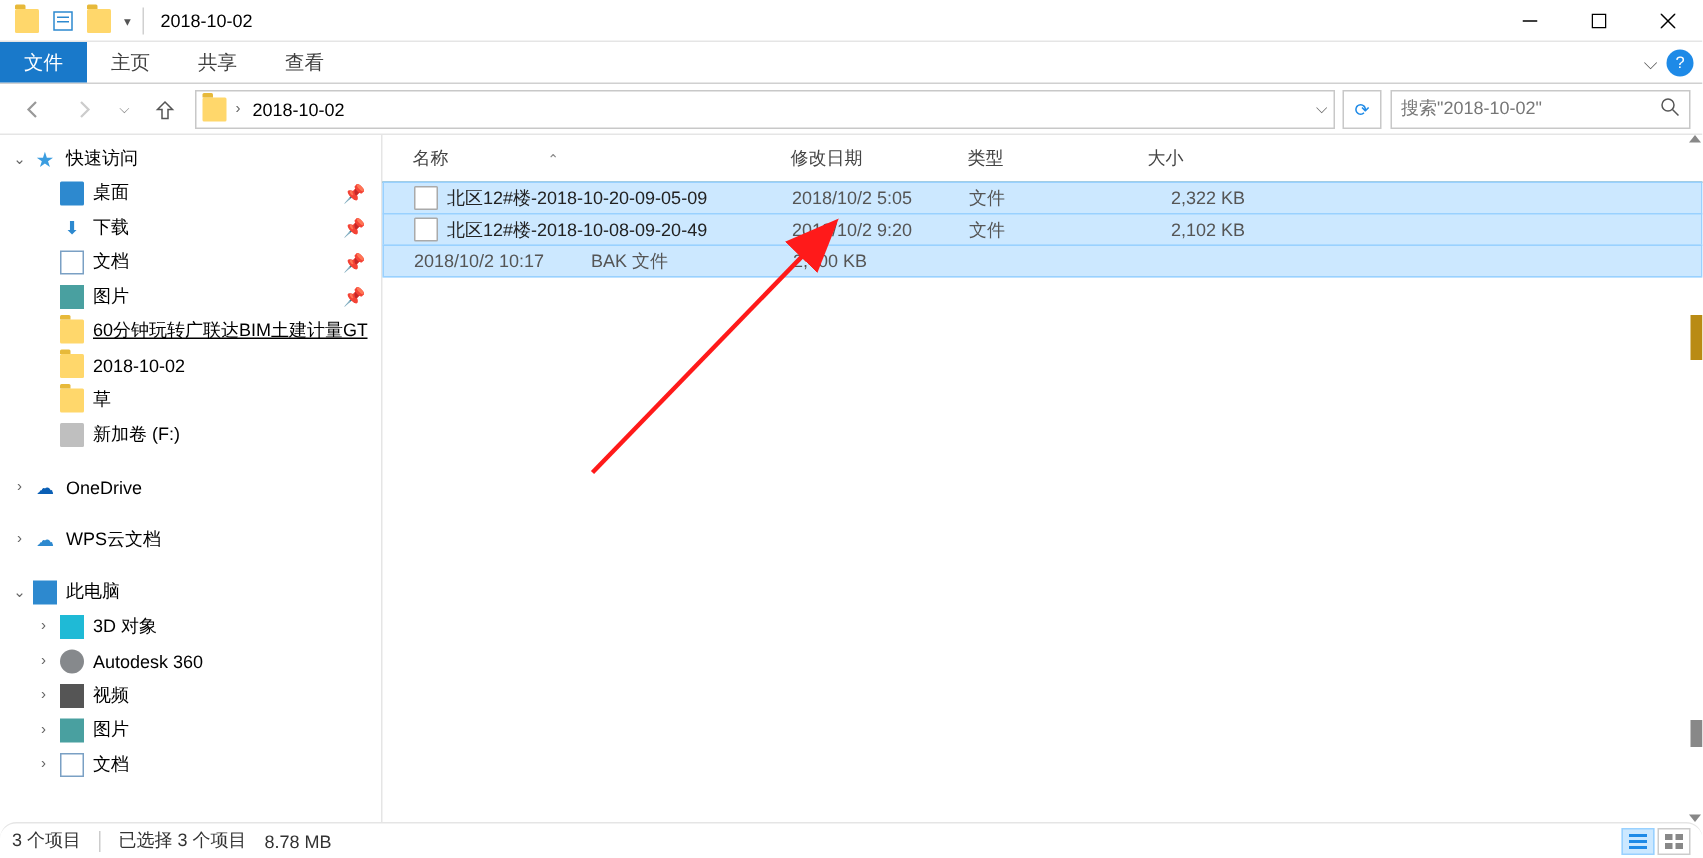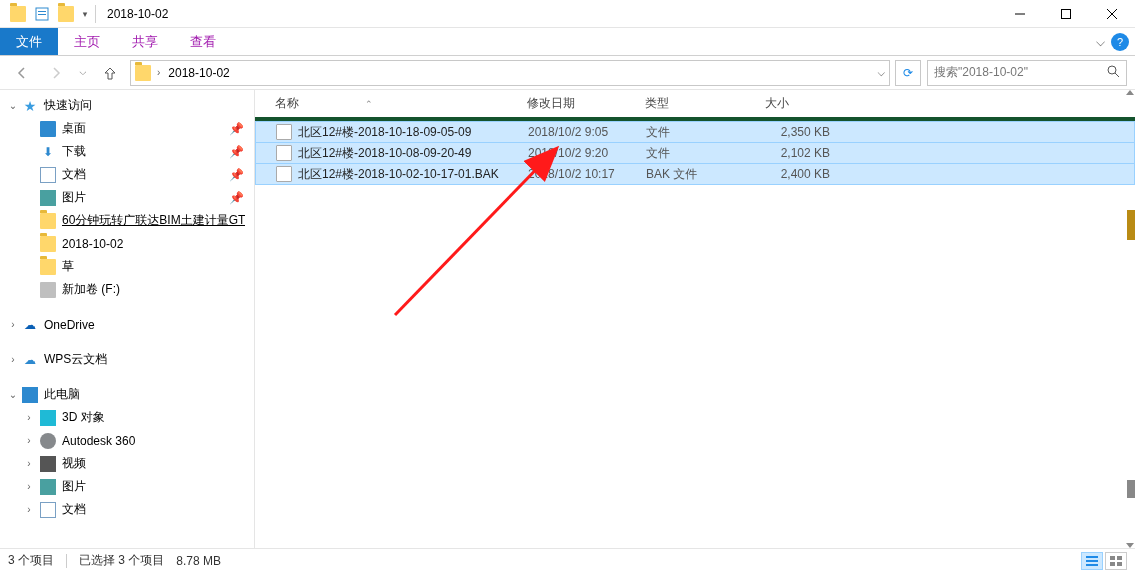--- a/index.html
+++ b/index.html
@@ -9,21 +9,21 @@
 .titlebar { height: 28px; display: flex; align-items: center; background: #fff; border-bottom: 1px solid #e5e5e5; }
 .titlebar .qat { display: flex; align-items: center; gap: 0; padding-left: 6px; }
 .titlebar .qat-item { width: 24px; height: 22px; display: flex; align-items: center; justify-content: center; }
 .titlebar .qat-sep { width: 1px; height: 18px; background: #d0d0d0; margin: 0 3px; }
 .titlebar .title { padding-left: 8px; color: #000; }
 .titlebar .win-controls { margin-left: auto; display: flex; }
 .titlebar .win-btn { width: 46px; height: 28px; display: flex; align-items: center; justify-content: center; color: #333; }
 
 
 .ribbon { height: 28px; background: #fff; display: flex; align-items: stretch; border-bottom: 1px solid #d0d0d0; position: relative; }
-.ribbon .tab { padding: 0 16px; display: flex; align-items: center; color: #a21caf; font-size: 13px; }
+.ribbon .tab { padding: 0 16px; display: flex; align-items: center; color: #404040; font-size: 13px; }
 .ribbon .tab.file { background: #1979ca; color: #fff; }
 .ribbon .wedge { position: absolute; right: 6px; top: 0; height: 28px; display: flex; align-items: center; gap: 6px; }
 .ribbon .wedge .chev { color: #555; }
 .ribbon .wedge .help { width: 18px; height: 18px; border-radius: 50%; background: #1e8ae7; color: #fff; display: flex; align-items: center; justify-content: center; font-size: 11px; }
 
 
 .navbar { height: 34px; display: flex; align-items: center; gap: 6px; padding: 4px 8px; border-bottom: 1px solid #e5e5e5; }
 .navbar .navbtn { width: 28px; height: 26px; display: flex; align-items: center; justify-content: center; color: #888; }
 .navbar .navbtn.enabled { color: #333; }
 .navbar .addr { flex: 1; height: 26px; border: 1px solid #c8c8c8; display: flex; align-items: center; padding: 0 4px; gap: 6px; }
@@ -55,41 +55,41 @@
 .icon.onedrive { color: #0a5fb5; }
 .icon.wps { color: #2d89cf; }
 .icon.pc { background: #2d89cf; }
 .icon.threed { background: #1fbad6; }
 .icon.autodesk { background: #86898c; border-radius: 50%; }
 .icon.video { background: #555; }
 .icon.file { background: #fff; border: 1px solid #aaa; border-radius: 1px; }
 
 
 .main { flex: 1; position: relative; }
-.columns { height: 32px; display: flex; align-items: center; border-bottom: 5px solid #14532d; color: #444; padding-left: 12px;}
+.columns { height: 32px; display: flex; align-items: center; border-bottom: 1px solid #14532d; color: #444; padding-left: 12px;}
 .col { padding: 0 8px; }
 .col.name { width: 252px; display: flex; align-items: center; gap: 6px;}
 .col.name .sort { color: #888; font-size: 9px; }
 .col.date { width: 118px; }
 .col.type { width: 120px; }
 .col.size { width: 80px; text-align: left; }
 
 .filelist { }
 .row { height: 22px; display: flex; align-items: center; padding-left: 12px; background: #cce8ff; border: 1px solid #99d1ff; margin-top:-1px; }
 .row .c { padding: 0 8px; color: #222; }
 .row .c.name { width: 252px; display: flex; align-items: center; gap: 6px; }
 .row .c.date { width: 118px; color: #555; }
 .row .c.type { width: 120px; color: #555; }
 .row .c.size { width: 80px; text-align: right; color: #555; }
 
 
 .arrow-svg { position: absolute; left: 0; top: 0; pointer-events: none; }
 
 
-.status { height: 24px; border-top: 1px solid #e5e5e5; display: flex; align-items: center; padding: 0 8px; color: #333; gap: 12px; }
+.status { height: 24px; border-top: 1px solid #e5e5e5; display: flex; align-items: center; padding: 0 8px; color: #333; gap: 12px; border-radius: 11px; }
 .status .sep { width: 1px; height: 14px; background: #ccc; }
 .status .views { margin-left: auto; display: flex; gap: 2px; }
 .status .vbtn { width: 22px; height: 18px; border: 1px solid #ccc; display: flex; align-items: center; justify-content: center; color: #1e8ae7; }
 .status .vbtn.active { background: #cce8ff; border-color:#99d1ff; }
 
 
 .scrollhint { position: absolute; right: 2px; top: 90px; bottom: 24px; width: 6px; }
 .scrollhint .up, .scrollhint .dn { width: 0; height: 0; border-left: 4px solid transparent; border-right: 4px solid transparent; position: absolute; left: -1px; }
 .scrollhint .up { border-bottom: 5px solid #888; top: 0; }
 .scrollhint .dn { border-top: 5px solid #888; bottom: 0; }
@@ -283,40 +283,36 @@
           <span class="sort" style="margin-left:60px;">⌃</span>
         </div>
       <div class="col date">修改日期</div>
       <div class="col type">类型</div>
       <div class="col size">大小</div>
     </div>
     <div class="filelist">
       <div class="row">
         <div class="c name">
             <span class="icon file"></span>
-            <span>北区12#楼-2018-10-18-09-05-09</span>
+            <span>北区12#楼-2018-10-20-09-05-09</span>
           </div>
-        <div class="c date">2018/10/2 9:05</div>
+        <div class="c date">2018/10/2 5:05</div>
         <div class="c type">文件</div>
-        <div class="c size">2,350 KB</div>
+        <div class="c size">2,322 KB</div>
       </div>
       <div class="row">
         <div class="c name">
             <span class="icon file"></span>
             <span>北区12#楼-2018-10-08-09-20-49</span>
           </div>
         <div class="c date">2018/10/2 9:20</div>
         <div class="c type">文件</div>
         <div class="c size">2,102 KB</div>
       </div>
       <div class="row">
-        <div class="c name">
-            <span class="icon file"></span>
-            <span>北区12#楼-2018-10-02-10-17-01.BAK</span>
-          </div>
         <div class="c date">2018/10/2 10:17</div>
         <div class="c type">BAK 文件</div>
         <div class="c size">2,400 KB</div>
       </div>
     </div>
 
     <svg class="arrow-svg" width="870" height="460">
       <defs>
         <marker id="ah" markerWidth="12" markerHeight="12" refX="10" refY="5" orient="auto">
           <path d="M0,0 L12,5 L0,10 Z" fill="#ff1a1a"></path>

